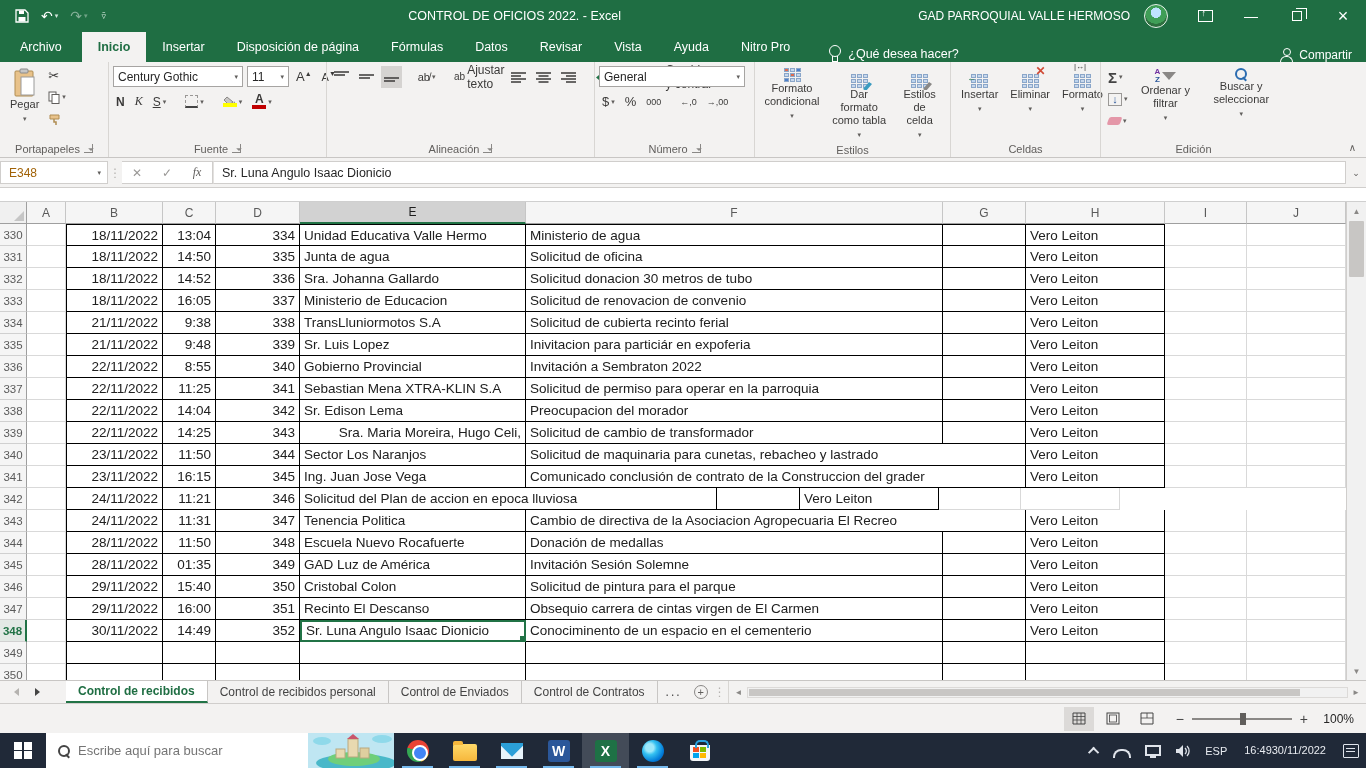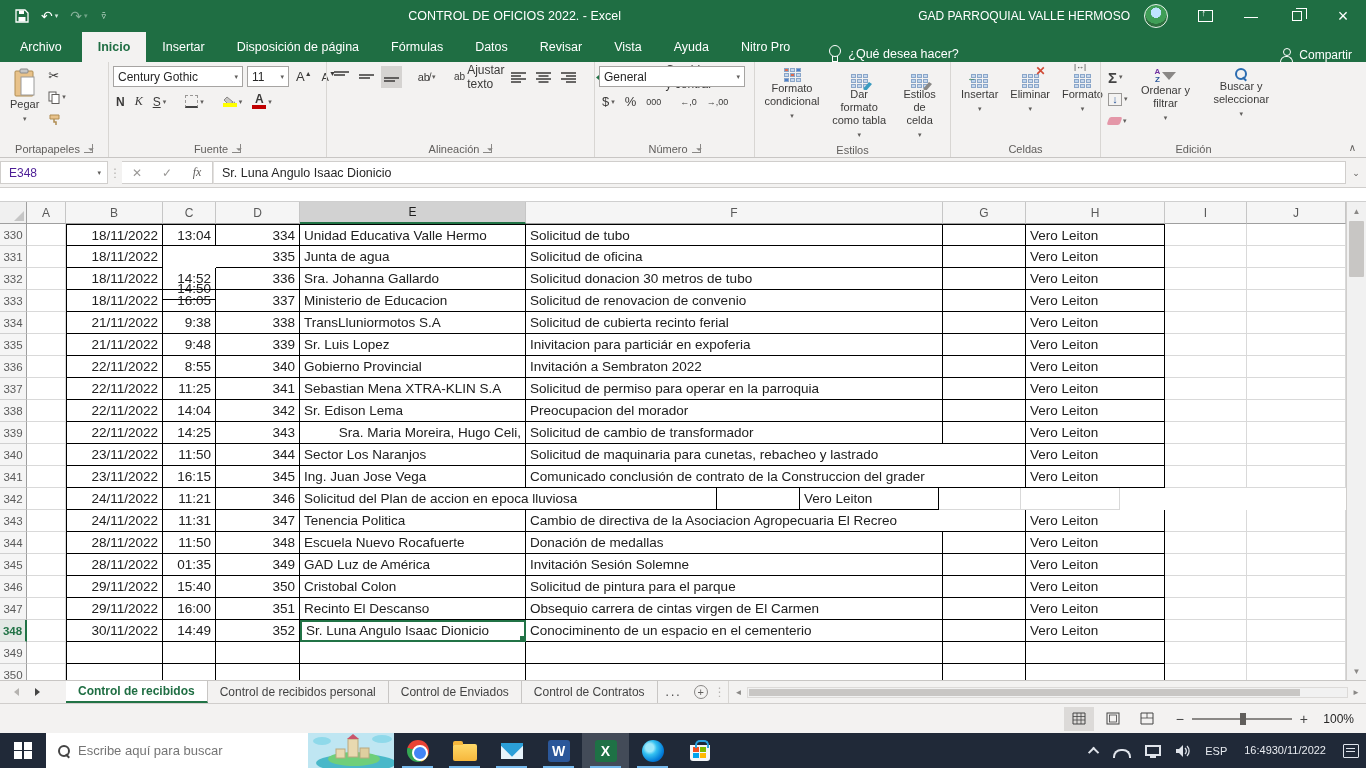--- a/index.html
+++ b/index.html
@@ -70,21 +70,21 @@
   .funnel { width:0; height:0; border-left:7px solid transparent; border-right:7px solid transparent; border-top:8px solid #8a8886; display:inline-block; margin-left:2px; }
   .mag { width:12px; height:12px; position:relative; display:inline-block; }
   .mag::before { content:""; position:absolute; top:0; left:0; width:8px; height:8px; border:2px solid #2b6cb0; border-radius:50%; }
   .mag::after { content:""; position:absolute; bottom:0; right:0; width:5px; height:2px; background:#2b6cb0; transform:rotate(45deg); }
   .collapse-chevron { position:absolute; right:10px; bottom:4px; color:#605e5c; font-size:10px; }
   .ribbon svg { display:block; }
 
   
   .formulabar { height:30px; background:#f3f2f1; display:flex; align-items:stretch; padding:3px 0 3px 0; border-bottom:1px solid #d0cecc; }
   .namebox { width:108px; background:#fff; border:1px solid #d0cecc; display:flex; align-items:center; }
-  .namebox input { border:none; outline:none; width:70px; padding-left:8px; font-size:12px; font-family:inherit; color:#4c1d95; }
+  .namebox input { border:none; outline:none; width:70px; padding-left:8px; font-size:12px; font-family:inherit; color:#a16207; }
   .namebox .dd { margin-left:auto; padding-right:6px; font-size:7px; color:#605e5c; }
   .fb-dots { width:14px; display:flex; align-items:center; justify-content:center; color:#b5b3b0; }
   .fb-btns { display:flex; align-items:center; background:#fff; border:1px solid #d0cecc; border-left:none; }
   .fb-btn { width:30px; text-align:center; color:#9a9896; font-size:12px; }
   .fb-btn.fx { color:#605e5c; font-style:italic; font-family:"Liberation Serif", serif; }
   .fb-content { flex:1; background:#fff; border:1px solid #d0cecc; border-left:1px solid #e3e1df; display:flex; align-items:center; padding-left:8px; font-size:12.5px; color:#262626; }
   .fb-expand { width:20px; display:flex; align-items:center; justify-content:center; color:#605e5c; font-size:9px; background:#f3f2f1; }
   .gapstrip { height:14px; background:#ffffff; border-bottom:1px solid #cfcfcf; }
 
   
@@ -653,31 +653,31 @@
         <div class="colhdr" style="width: 99px;">J</div>
       </div>
     <div class="gridrows">
         <div class="grow first">
           <div class="rowhdr">330</div>
           <div class="cell gl" style="width: 39px;"></div>
           <div class="cell tb tb-left r" style="width: 97px;">18/11/2022</div>
           <div class="cell tb r" style="width: 53px;">13:04</div>
           <div class="cell tb r" style="width: 84px;">334</div>
           <div class="cell tb" style="width: 226px;">Unidad Educativa Valle Hermo</div>
-          <div class="cell tb" style="width: 417px;">Solicitud de tubo</div>
+          <div class="cell tb" style="width: 417px;">Ministerio de agua</div>
           <div class="cell tb" style="width: 83px;"></div>
           <div class="cell tb" style="width: 139px;">Vero Leiton</div>
           <div class="cell gl" style="width: 82px;"></div>
           <div class="cell gl" style="width: 99px;"></div>
         </div>
         <div class="grow">
           <div class="rowhdr">331</div>
           <div class="cell gl" style="width: 39px;"></div>
           <div class="cell tb tb-left r" style="width: 97px;">18/11/2022</div>
-          <div class="cell tb r" style="width: 53px; margin-top: 32px;">14:50</div>
+          <div class="cell tb r" style="width: 53px;">14:50</div>
           <div class="cell tb r" style="width: 84px;">335</div>
           <div class="cell tb" style="width: 226px;">Junta de agua</div>
           <div class="cell tb" style="width: 417px;">Solicitud de oficina</div>
           <div class="cell tb" style="width: 83px;"></div>
           <div class="cell tb" style="width: 139px;">Vero Leiton</div>
           <div class="cell gl" style="width: 82px;"></div>
           <div class="cell gl" style="width: 99px;"></div>
         </div>
         <div class="grow">
           <div class="rowhdr">332</div>

